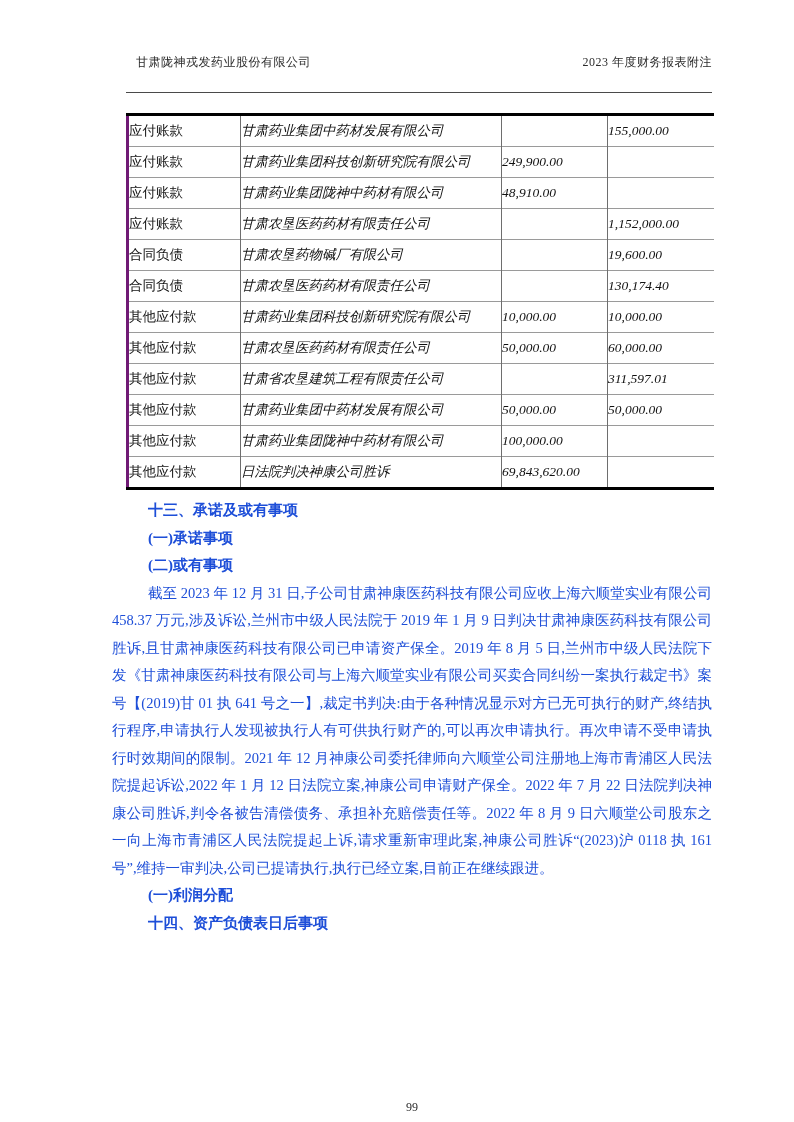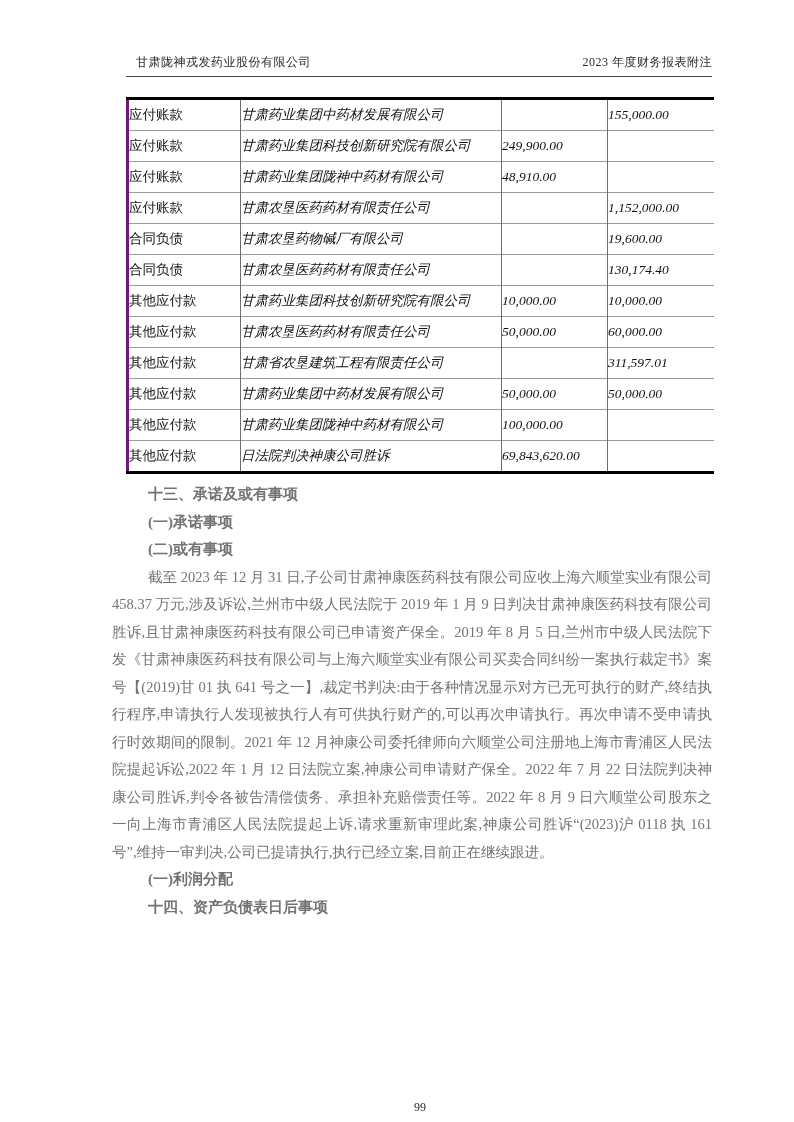--- a/index.html
+++ b/index.html
@@ -13,21 +13,21 @@
   }
   .page { position: relative; width: 794px; height: 1122px; }
 
   
   .doc-header {
     margin: 54px 82px 0 126px;
     display: flex;
     justify-content: space-between;
     align-items: center;
     border-bottom: 1px solid #4a4a4a;
-    padding-bottom: 5px;
+    padding-bottom: 21px;
     font-size: 12px;
     color: #2b2b2b;
     letter-spacing: 0.5px;
   }
   .doc-header .left { padding-left: 10px; }
 
   
   .tbl-wrap { margin: 20px 82px 0 126px; }
   table.fin {
     border-collapse: collapse;
@@ -51,38 +51,38 @@
   td.c-item    { padding-left: 10px; }
   td.c-company { padding-left: 10px; }
   td.c-amt     { padding-right: 5px; }
 
   
   .text-area {
     margin: 7px 82px 0 112px;
     width: 600px;
     font-size: 14.5px;
     line-height: 27.5px;
-    color: #737373;
+    color: #1d4ed8;
   }
   .sec-h {
     font-weight: bold;
     margin: 0 0 0 36px;
     font-size: 15px;
   }
   .para {
     margin: 0;
     text-align: justify;
     text-indent: 36px;
   }
 
   
   .page-footer {
     position: absolute;
     top: 1046px;
-    left: 120px;
+    left: 112px;
     width: 600px;
     text-align: center;
     font-size: 12px;
     color: #2b2b2b;
   }
 </style>
 </head>
 <body>
 
 <div class="page">

